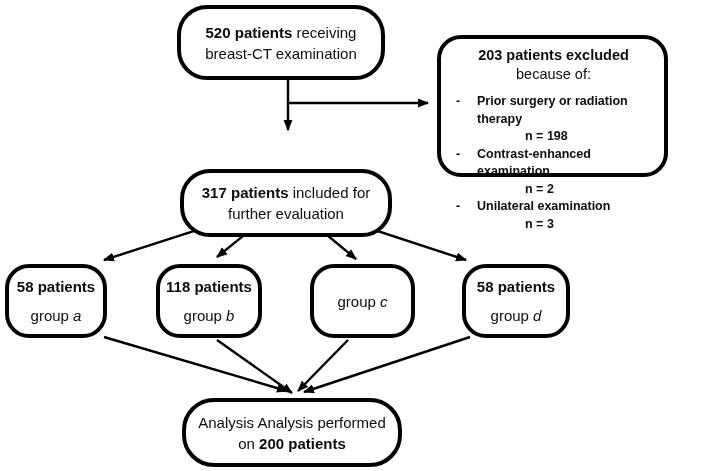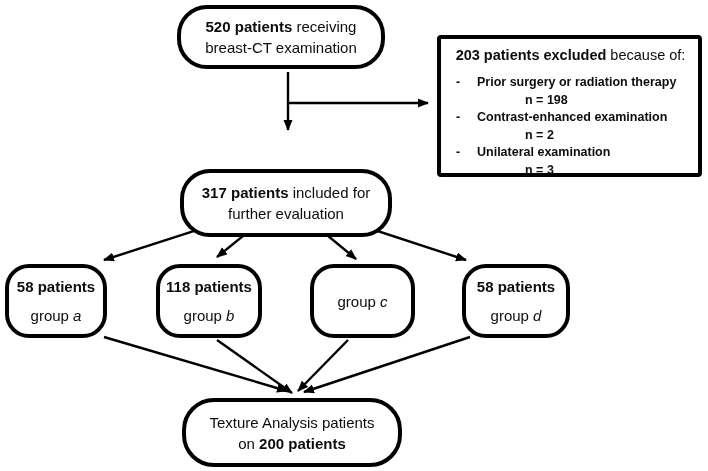--- a/index.html
+++ b/index.html
@@ -30,27 +30,27 @@
     flex-direction: column;
     align-items: center;
     justify-content: center;
     text-align: center;
     font-size: 15px;
     line-height: 21px;
   }
   .b { font-weight: bold; }
   .it { font-style: italic; }
 
-  .box-start    { left: 177px; top: 5px;   width: 208px; height: 64px;  border-radius: 30px; }
+  .box-start    { left: 177px; top: 5px;   width: 208px; height: 75px;  border-radius: 30px; }
   .box-included { left: 180px; top: 135px; width: 212px; height: 68px;  border-radius: 30px; margin-top: 34px; }
   .box-final    { left: 182px; top: 398px; width: 220px; height: 69px;  border-radius: 32px; }
 
   .box-excluded {
-    left: 437px; top: 35px; width: 265px; height: 142px;
-    border-radius: 4px;
+    left: 437px; top: 35px; width: 231px; height: 142px;
+    border-radius: 24px;
     align-items: stretch;
     justify-content: flex-start;
     text-align: left;
     padding: 7px 8px 4px 10px;
   }
   .box-excluded .title {
     font-size: 14.5px;
     line-height: 19px;
     text-align: center;
   }
@@ -144,17 +144,17 @@
   </div>
   <div class="box box-group box-group-c">
     <div><span>group </span><span class="it">c</span></div>
   </div>
   <div class="box box-group box-group-d">
     <div class="b">58 patients</div>
     <div><span>group </span><span class="it">d</span></div>
   </div>
 
   <div class="box box-final">
-    <div>Texture Analysis patients</div>
+    <div>Analysis Analysis performed</div>
     <div><span>on </span><span class="b">200 patients</span></div>
   </div>
 
 </div>
 
 </body></html>

